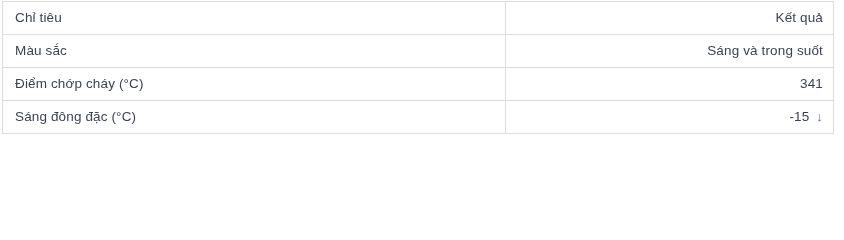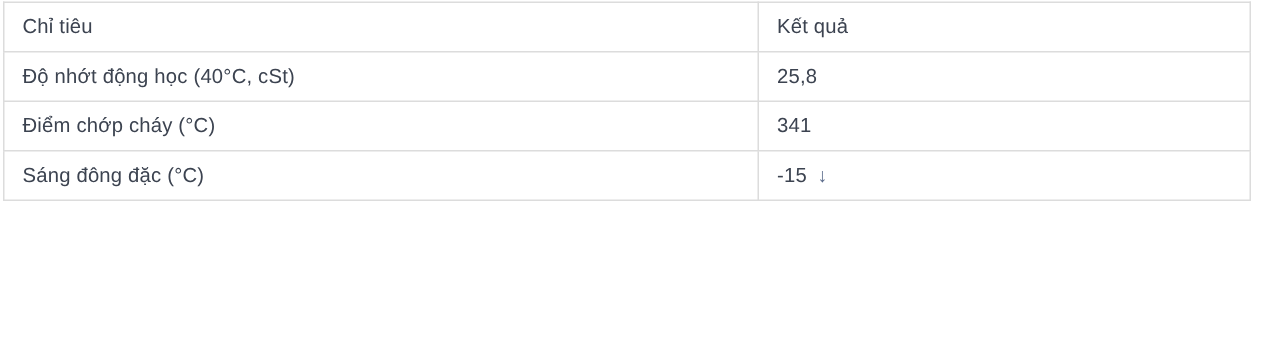--- a/index.html
+++ b/index.html
@@ -47,21 +47,21 @@
     color: #3c4350;
     font-weight: normal;
     letter-spacing: 0.01em;
     white-space: nowrap;
     overflow: hidden;
     text-overflow: ellipsis;
     background: #ffffff;
   }
 
   .spec-table tr td.cell-param { text-align: left; }
-  .spec-table tr td.cell-result { text-align: left; }
+  .spec-table tr td.cell-result { text-align: right; }
 
   .arrow-glyph {
     display: inline-block;
     margin-left: 7px;
     font-size: 13px;
     color: #5a6a8a;
     vertical-align: baseline;
   }
 </style>
 </head>
@@ -74,26 +74,26 @@
       <col class="col-param">
       <col class="col-result">
     </colgroup>
     <tbody>
 
       <tr>
         <td class="cell-param">Chỉ tiêu</td>
         <td class="cell-result">Kết quả</td>
       </tr>
 
+      <tr>
+        <td class="cell-param">Màu sắc</td>
+        <td class="cell-result">Sáng và trong suốt</td>
+      </tr>
 
 
-      <tr>
-        <td class="cell-param">Độ nhớt động học (40°C, cSt)</td>
-        <td class="cell-result">25,8</td>
-      </tr>
 
       <tr>
         <td class="cell-param">Điểm chớp cháy (°C)</td>
         <td class="cell-result">341</td>
       </tr>
 
 
       <tr>
         <td class="cell-param">Sáng đông đặc (°C)</td>
         <td class="cell-result"><span>-15</span><span class="arrow-glyph">↓</span></td>

